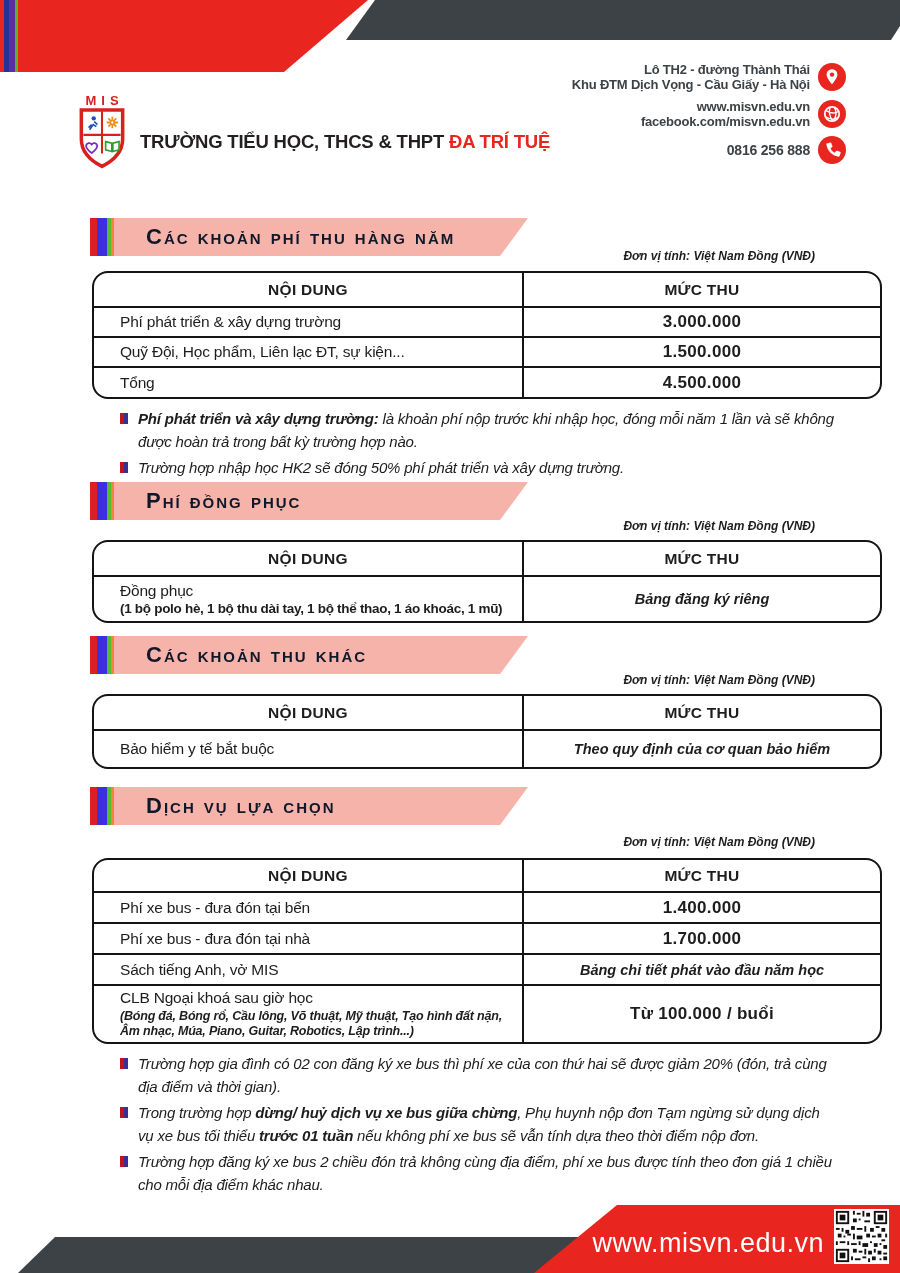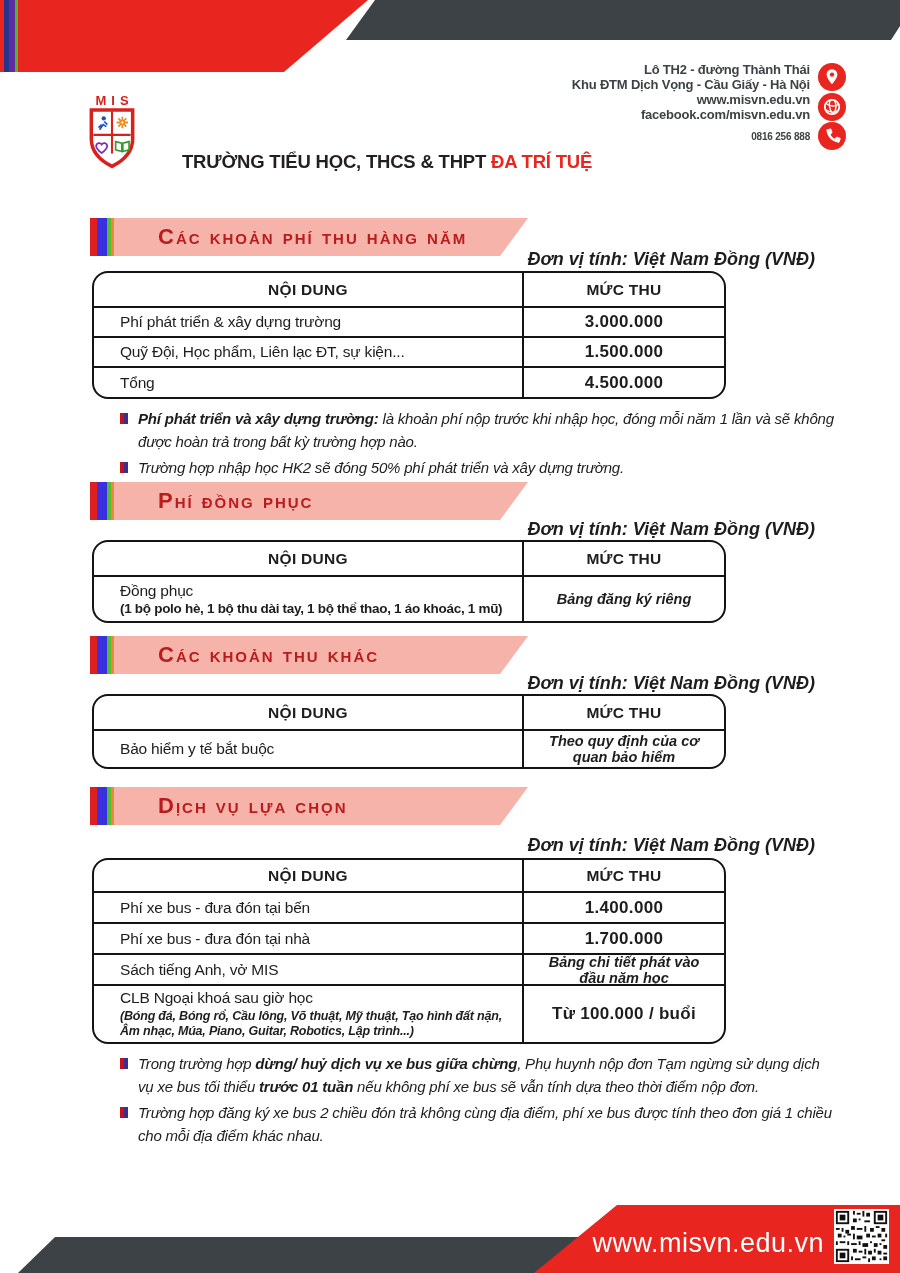--- a/index.html
+++ b/index.html
@@ -10,51 +10,51 @@
   .top-red{position:absolute;top:0;left:0;width:900px;height:72px;background:#e8251e;
            clip-path:polygon(0 0,368px 0,284px 72px,0 72px);}
   .top-red .st{position:absolute;top:0;height:72px;}
   .st-navy{left:4px;width:5px;background:#27338f;}
   .st-violet{left:9px;width:6px;background:#5d2e9e;}
   .st-green{left:15px;width:3px;background:#58b32e;}
   .top-gray{position:absolute;top:0;left:0;width:900px;height:40px;background:#3d4246;
             clip-path:polygon(375px 0,900px 0,900px 26px,891px 40px,346px 40px);}
 
   
-  .logo-block{position:absolute;left:86px;top:94px;display:flex;align-items:flex-end;gap:32px;}
+  .logo-block{position:absolute;left:76px;top:94px;display:flex;align-items:center;}
   .shield-col{width:52px;text-align:center;}
   .mis-word{color:#d8201d;font-weight:800;font-size:13px;letter-spacing:5px;text-indent:5px;line-height:13px;}
   .name-col{margin-left:12px;padding-top:16px;}
   .name-vi{font-size:18.5px;font-weight:700;letter-spacing:-0.2px;color:#231f20;white-space:nowrap;}
   .name-vi .accent{color:#e8251e;}
   .name-en{font-size:20px;font-weight:400;color:#3a3e41;letter-spacing:2.6px;margin-top:3px;white-space:nowrap;}
 
-  .contact{position:absolute;top:62px;right:54px;display:flex;flex-direction:column;align-items:flex-end;}
+  .contact{position:absolute;top:62px;right:54px;display:flex;flex-direction:column;align-items:flex-end;gap:7px;}
   .c-row{display:flex;align-items:center;gap:8px;}
   .c-text{text-align:right;color:#3d4246;font-weight:700;font-size:13px;line-height:15px;letter-spacing:-0.2px;}
   .c-ic{width:28px;height:28px;flex:0 0 auto;}
-  .c-phone{font-size:10px;}
+  .c-phone{font-size:14px;}
 
   
   .sec-banner{position:absolute;left:90px;width:438px;height:38px;background:#f6b3aa;
               clip-path:polygon(0 0,100% 0,calc(100% - 28px) 100%,0 100%);}
   .sec-banner .bst{position:absolute;top:0;height:38px;}
   .b-red{left:0;width:7px;background:#dd1f1f;}
   .b-blue{left:7px;width:10px;background:#3a30e0;}
   .b-green{left:17px;width:4px;background:#55bb33;}
   .b-orange{left:21px;width:3px;background:#ee8833;}
-  .sec-title{position:absolute;left:68px;top:0;line-height:38px;font-variant:small-caps;
-             font-size:22px;font-weight:700;letter-spacing:2px;color:#b91c1c;white-space:nowrap;}
+  .sec-title{position:absolute;left:56px;top:0;line-height:38px;font-variant:small-caps;
+             font-size:22px;font-weight:700;letter-spacing:2px;color:#0f172a;white-space:nowrap;}
 
   
   .unit{position:absolute;left:92px;width:723px;text-align:right;font-style:italic;
-        font-weight:700;font-size:18px;color:#1d1d1d;}
-
-  
-  .tbl{position:absolute;left:92px;width:634px;display:grid;grid-template-columns:428px 1fr;
+        font-weight:700;font-size:12px;color:#1d1d1d;}
+
+  
+  .tbl{position:absolute;left:92px;width:790px;display:grid;grid-template-columns:428px 1fr;
        border:2.5px solid #141414;border-radius:16px;overflow:hidden;background:#fff;box-sizing:border-box;}
   .t1{grid-template-rows:33px 30px 30px 31px;}
   .t2{grid-template-rows:33px 46px;}
   .t3{grid-template-rows:33px 38px;}
   .t4{grid-template-rows:31px 31px 31px 31px 58px;}
   .cell{display:flex;align-items:center;box-sizing:border-box;}
   .hd{justify-content:center;font-weight:700;font-size:15.5px;letter-spacing:.3px;}
   .lc{padding-left:26px;flex-direction:column;align-items:flex-start;justify-content:center;}
   .rc{justify-content:center;text-align:center;border-left:2.5px solid #141414;padding:0 22px;}
   .rowline{border-top:2.5px solid #141414;}
@@ -261,20 +261,24 @@
     <div class="cell lc rowline">
       <span class="lbl">CLB Ngoại khoá sau giờ học</span>
       <span class="sub-it">(Bóng đá, Bóng rổ, Cầu lông, Võ thuật, Mỹ thuật, Tạo hình đất nặn, Âm nhạc, Múa, Piano, Guitar, Robotics, Lập trình...)</span>
     </div>
     <div class="cell rc rowline">
         <span class="val-num">Từ 100.000 / buổi</span>
       </div>
   </div>
 
   <ul class="notes" style="top:1052px;">
+    <li>
+        <span class="marker"></span>
+      <span class="nt"><span>Trường hợp gia đình có 02 con đăng ký xe bus thì phí xe của con thứ hai sẽ được giảm 20% (đón, trả cùng địa điểm và thời gian).</span></span>
+      </li>
     <li>
         <span class="marker"></span>
       <span class="nt"><span>Trong trường hợp </span><span class="b">dừng/ huỷ dịch vụ xe bus giữa chừng</span><span>, Phụ huynh nộp đơn Tạm ngừng sử dụng dịch vụ xe bus tối thiểu </span><span class="b">trước 01 tuần</span><span> nếu không phí xe bus sẽ vẫn tính dựa theo thời điểm nộp đơn.</span></span>
       </li>
     <li>
         <span class="marker"></span>
       <span class="nt"><span>Trường hợp đăng ký xe bus 2 chiều đón trả không cùng địa điểm, phí xe bus được tính theo đơn giá 1 chiều cho mỗi địa điểm khác nhau.</span></span>
       </li>
   </ul>
 

